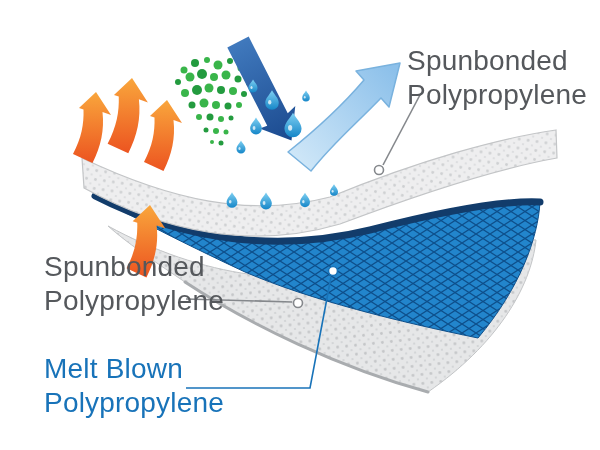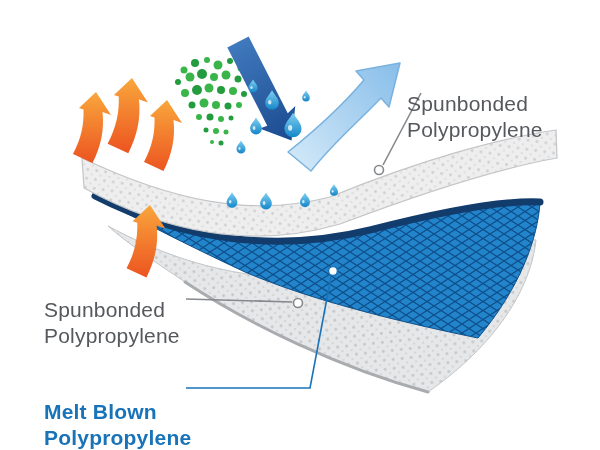--- a/index.html
+++ b/index.html
@@ -1,21 +1,21 @@
 <!DOCTYPE html>
 <html style="--label-text: #55585c; --melt-blown-text: #1873b9; --layer-gray: #eeeeef; --layer-gray-2: #e6e7e8; --layer-edge: #c3c5c7; --mesh-blue: #2285cc; --mesh-line: #0d4f8b; --navy-edge: #123c6b; --orange-light: #f9a63c; --orange-dark: #ec5420; --green: #39b54a; --green-dark: #239b3f; --dark-arrow-light: #4079bd; --dark-arrow-dark: #1b4a8f; --drop-light: #7fd0f2; --drop-dark: #1586c8; --repel-light: #cfe7f8; --repel-dark: #8cc0ea; --leader-gray: #85888c;"><head>
 <meta charset="utf-8">
 <style>
   html,body{margin:0;padding:0;background:#fff;}
   .stage{position:relative;width:600px;height:450px;background:#fff;overflow:hidden;
          font-family:"Liberation Sans",sans-serif;}
   .stage svg{position:absolute;left:0;top:0;}
-  .label{position:absolute;font-size:21px;line-height:1.22;letter-spacing:.2px;
-         color:var(--label-text,#55585c);margin-top:47px;}
-  .label.blue{color:var(--melt-blown-text,#1873b9);font-weight:bold;}
+  .label{position:absolute;font-size:28px;line-height:1.22;letter-spacing:.2px;
+         color:var(--label-text,#55585c);}
+  .label.blue{color:var(--melt-blown-text,#1873b9);}
   .g1{fill:var(--green,#39b54a);} .g2{fill:var(--green-dark,#239b3f);}
 </style>
 </head>
 <body>
 
 <div class="stage">
 
   <svg width="600" height="450" viewBox="0 0 600 450">
     <defs>
       <pattern id="dots" width="9" height="9" patternUnits="userSpaceOnUse" patternTransform="rotate(8)">

